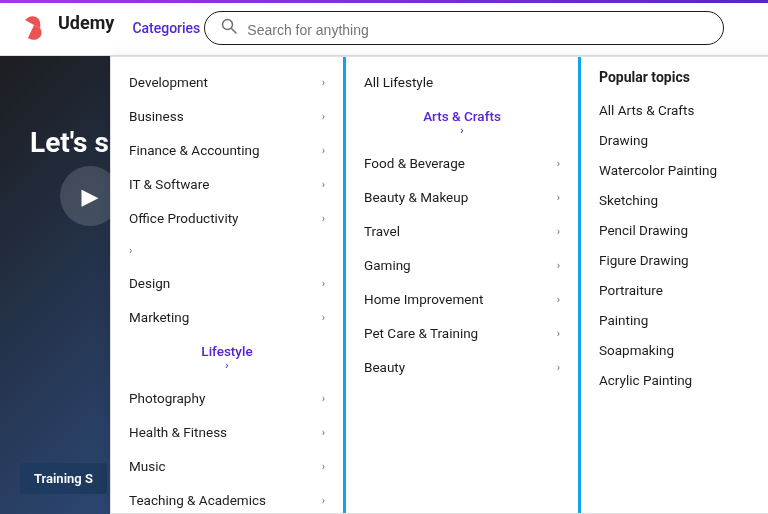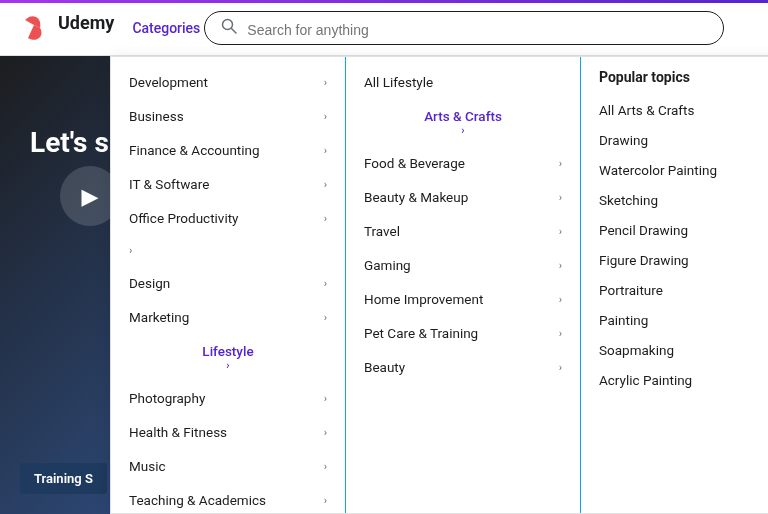--- a/index.html
+++ b/index.html
@@ -119,21 +119,21 @@
       display: flex;
       background: #fff;
       border: 1px solid #e0e0e0;
       box-shadow: 0 4px 16px rgba(0,0,0,0.12);
       z-index: 200;
       height: 458px;
     }
 
     .col {
       width: 235px;
-      border-right: 1px solid #0ea5e9;
+      border-right: 3px solid #0ea5e9;
       overflow-y: auto;
       padding: 8px 0;
     }
     .col:last-child { border-right: none; }
 
     .menu-item {
       display: flex;
       align-items: center;
       justify-content: space-between;
       padding: 9px 18px;

